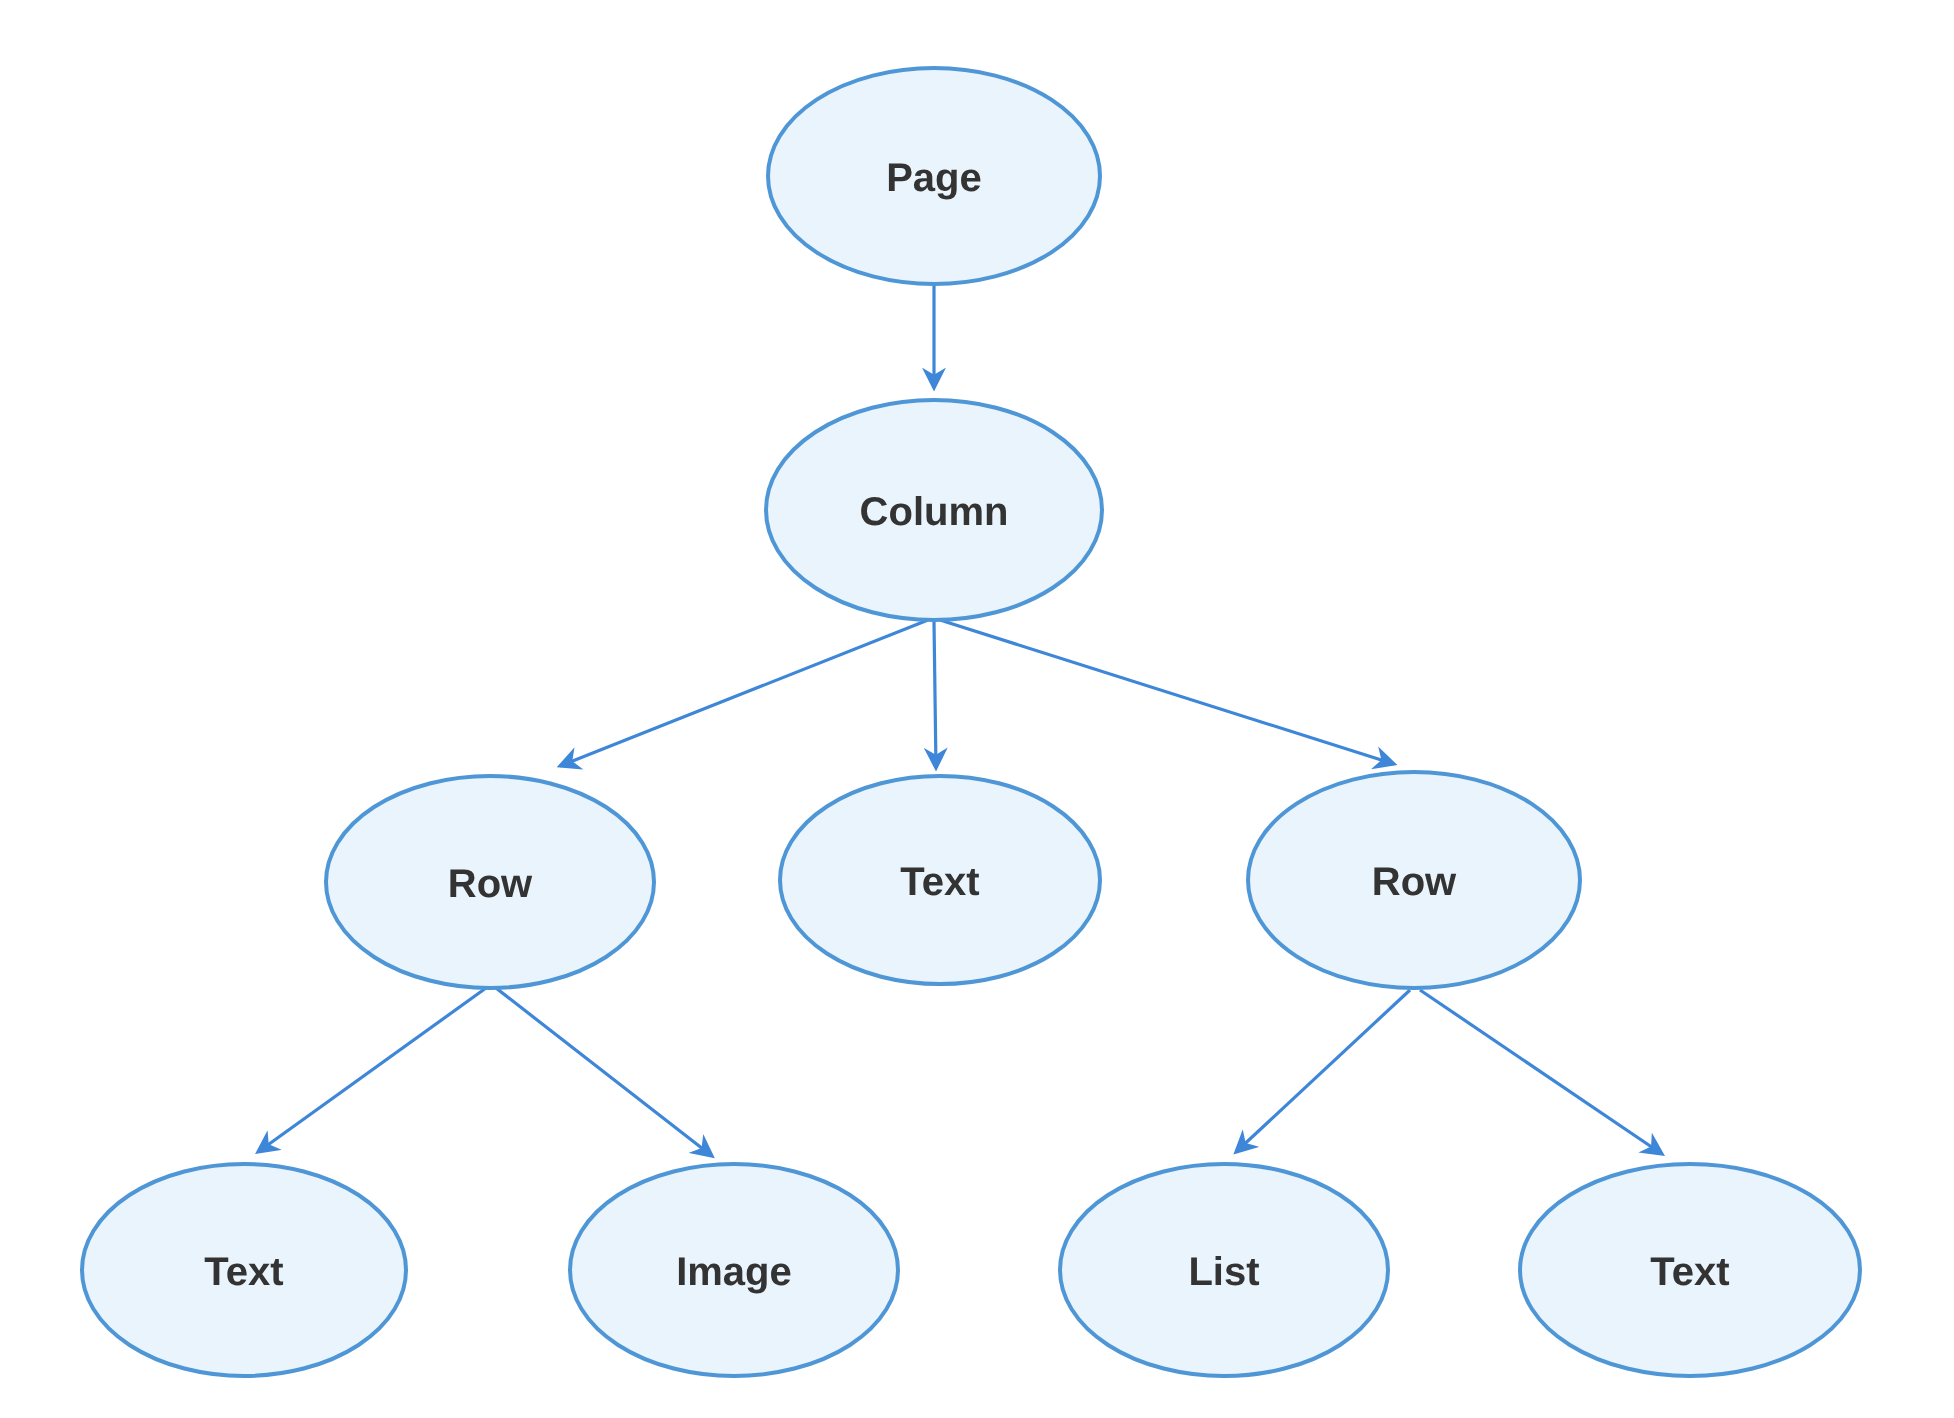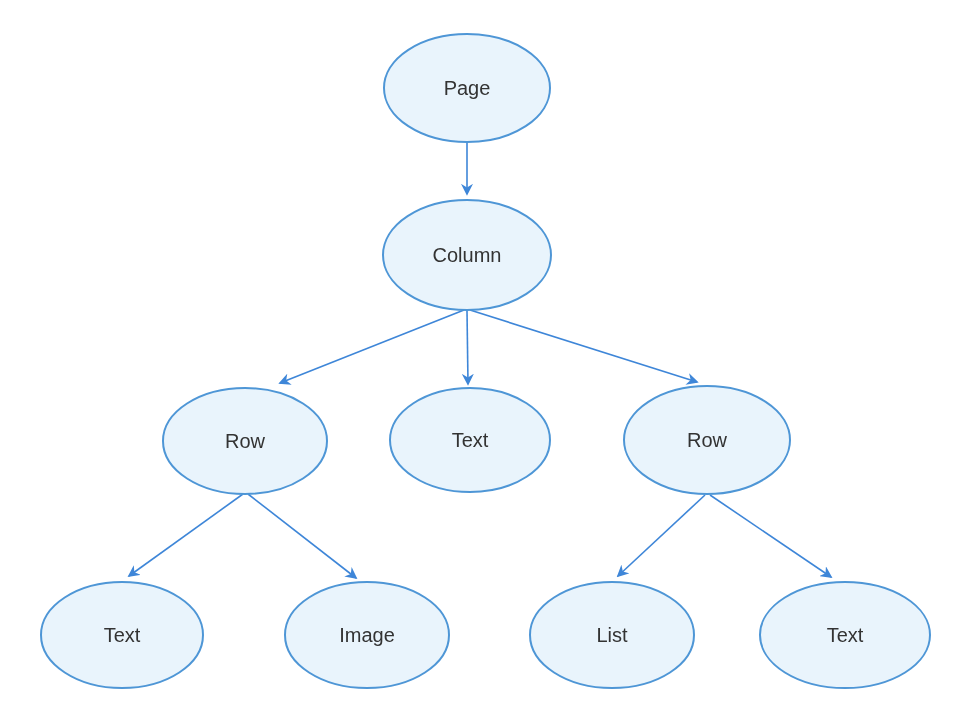--- a/index.html
+++ b/index.html
@@ -15,20 +15,21 @@
     background: var(--bg);
     width: 977px;
     height: 709px;
     overflow: hidden;
     font-family: "Liberation Sans", sans-serif;
   }
   .diagram-wrap {
     width: 977px;
     height: 709px;
     position: relative;
+    font-weight: bold;
   }
   svg { display: block; }
   .node ellipse {
     fill: var(--node-fill);
     stroke: var(--node-stroke);
     stroke-width: 2;
   }
   .node text {
     fill: var(--text-color);
     font-family: "Liberation Sans", sans-serif;

